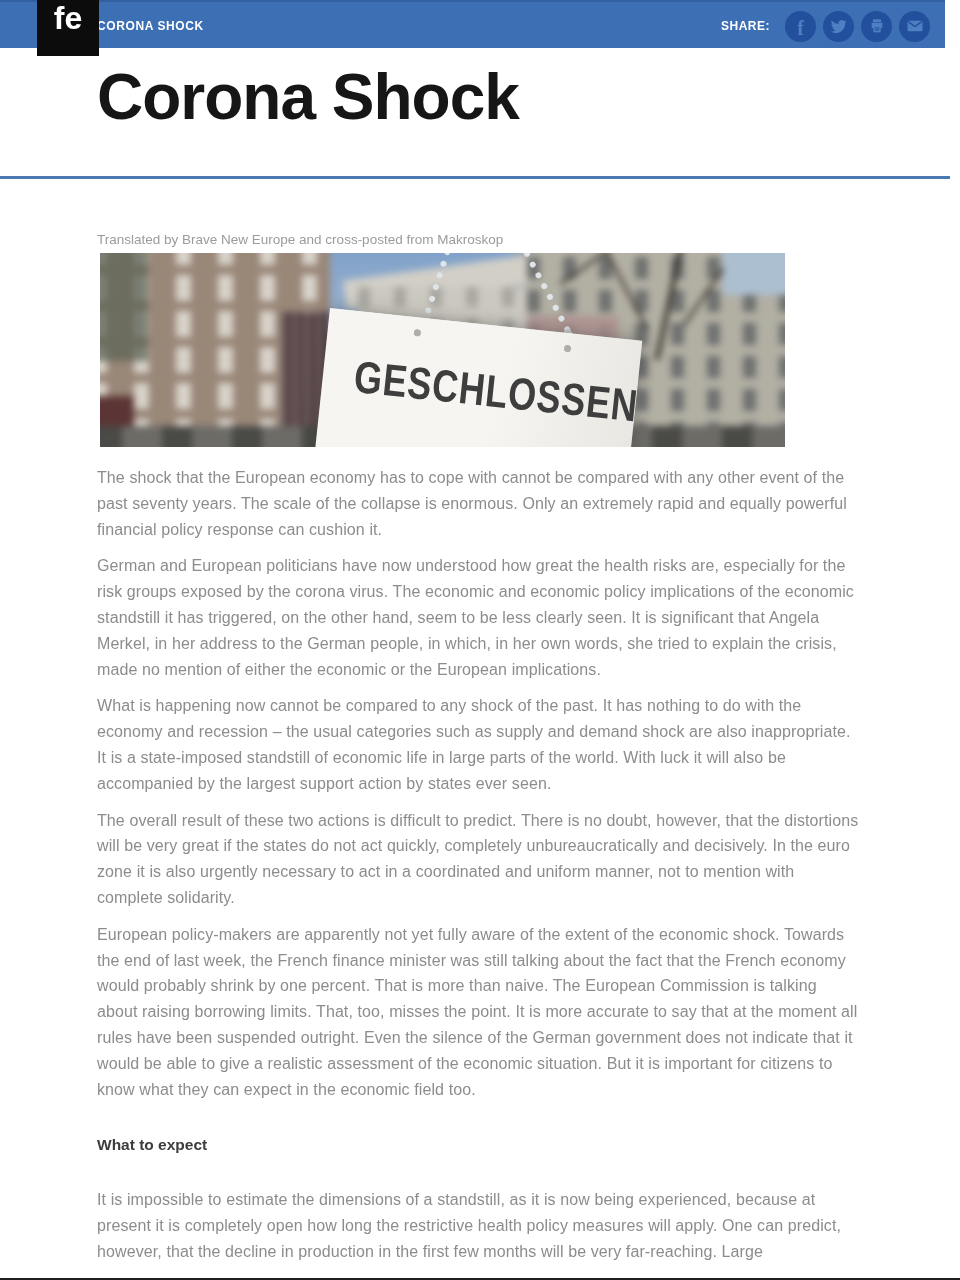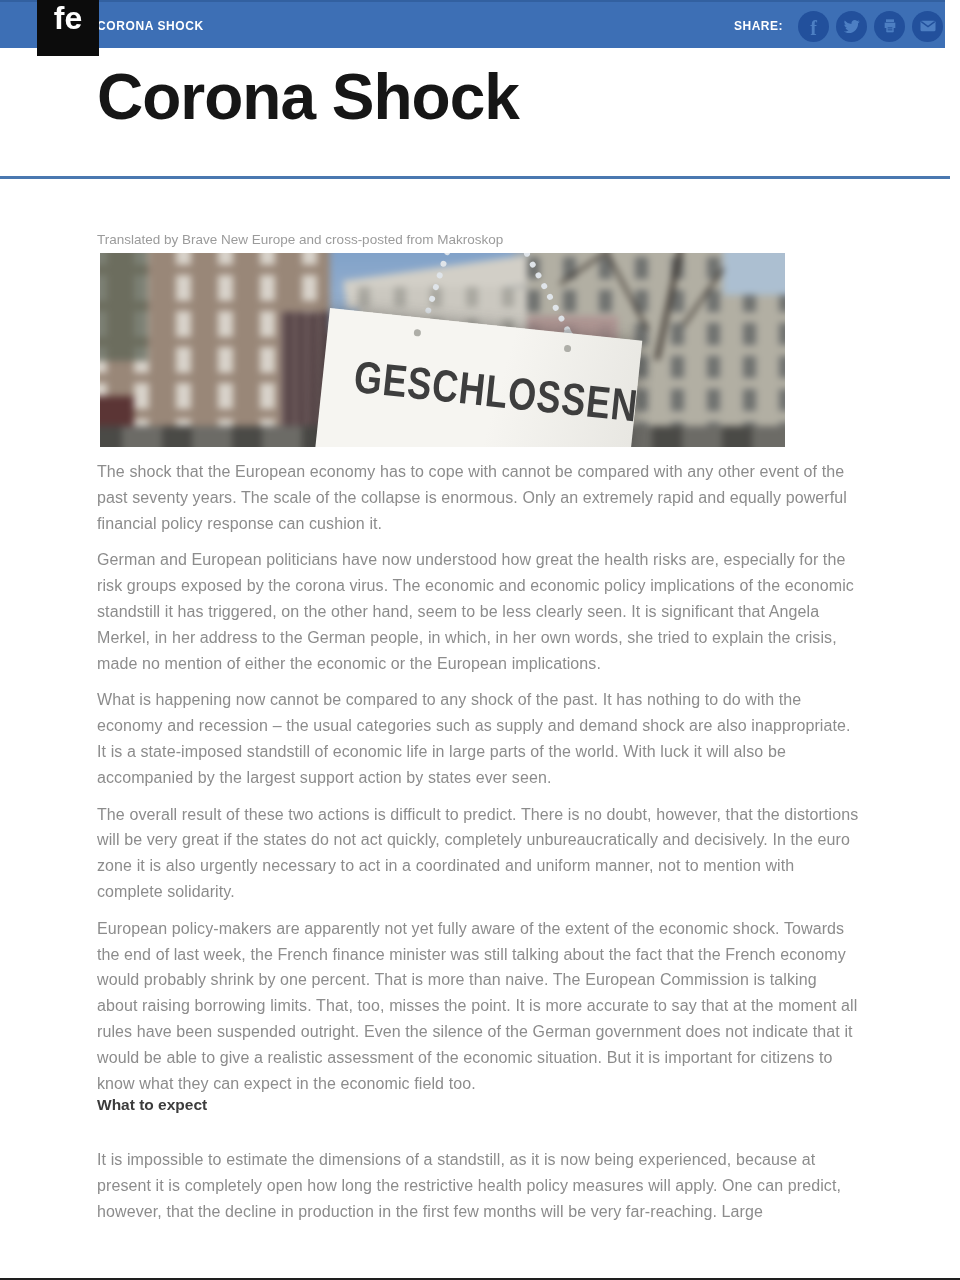--- a/index.html
+++ b/index.html
@@ -4,21 +4,21 @@
 <style>
   * { margin:0; padding:0; box-sizing:border-box; }
   html,body { width:960px; height:1280px; overflow:hidden; background:#fff;
               font-family:"Liberation Sans", sans-serif; position:relative; }
 
   
   .topbar { position:absolute; left:0; top:0; width:945px; height:48px;
             background:var(--header-bg,#3d6fb5); border-top:2px solid rgba(20,50,100,.25); }
   .topbar-title { position:absolute; left:97px; top:0; height:48px; line-height:48px;
                   color:var(--header-text,#fff); font-size:12px; font-weight:bold; letter-spacing:.6px; }
-  .share-group { position:absolute; right:2px; top:0; height:48px; display:flex; align-items:center; gap:7px; }
+  .share-group { position:absolute; right:15px; top:0; height:48px; display:flex; align-items:center; gap:7px; }
   .share-label { color:var(--header-text,#fff); font-size:12px; font-weight:bold; letter-spacing:.5px; margin-right:8px; }
   .share-btn { width:31px; height:31px; border-radius:50%; background:var(--icon-circle,#22509c);
                display:flex; align-items:center; justify-content:center; cursor:pointer; }
   .share-btn svg { color:var(--icon-glyph,#4d7fc3); }
   .share-btn .fb-f { color:var(--icon-glyph,#4d7fc3); font-size:20px; font-weight:bold;
                      font-family:"Liberation Serif", serif; line-height:1; margin-top:3px; }
 
   .logo-box { position:absolute; left:0; top:0; width:62px; height:56px; background:var(--logo-bg,#0c0c0c);
               display:flex; align-items:flex-start; justify-content:center; z-index:5; cursor:pointer;margin-left:37px; }
   .logo-box span { color:var(--logo-text,#fff); font-size:32px; font-weight:bold; letter-spacing:0; }
@@ -78,22 +78,22 @@
   .sign::before, .sign::after { content:""; position:absolute; top:12px; width:7px; height:7px;
           border-radius:50%; background:#aeaea8; }
   .sign::before { left:86px; } .sign::after { right:70px; }
   .sign-text { display:block; margin-top:40px; text-align:center; white-space:nowrap;
                font-weight:bold; font-size:45px; color:var(--sign-text,#3e3e3e);
                letter-spacing:1px; transform:scaleX(.8); }
 
   
   .content p.body-p { width:763px; font-size:16px; line-height:25.8px;
                       color:var(--body,#8c8c8c); margin-top:11px; letter-spacing:.1px; }
-  .content p.first-p { margin-top:12px; }
-  h3.sub-head { font-size:15.5px; font-weight:bold; color:var(--subheading,#3c3c3c); }
+  .content p.first-p { margin-top:18px; }
+  h3.sub-head { margin-top:34px; font-size:15.5px; font-weight:bold; color:var(--subheading,#3c3c3c); }
   .content p.last-p { margin-top:33px; }
 
   .bottom-edge { position:absolute; left:0; bottom:0; width:960px; height:2px; background:#1e1e1e; }
 </style>
 </head>
 <body>
 
 <header class="topbar">
   <span class="topbar-title">CORONA SHOCK</span>
   <div class="share-group">

